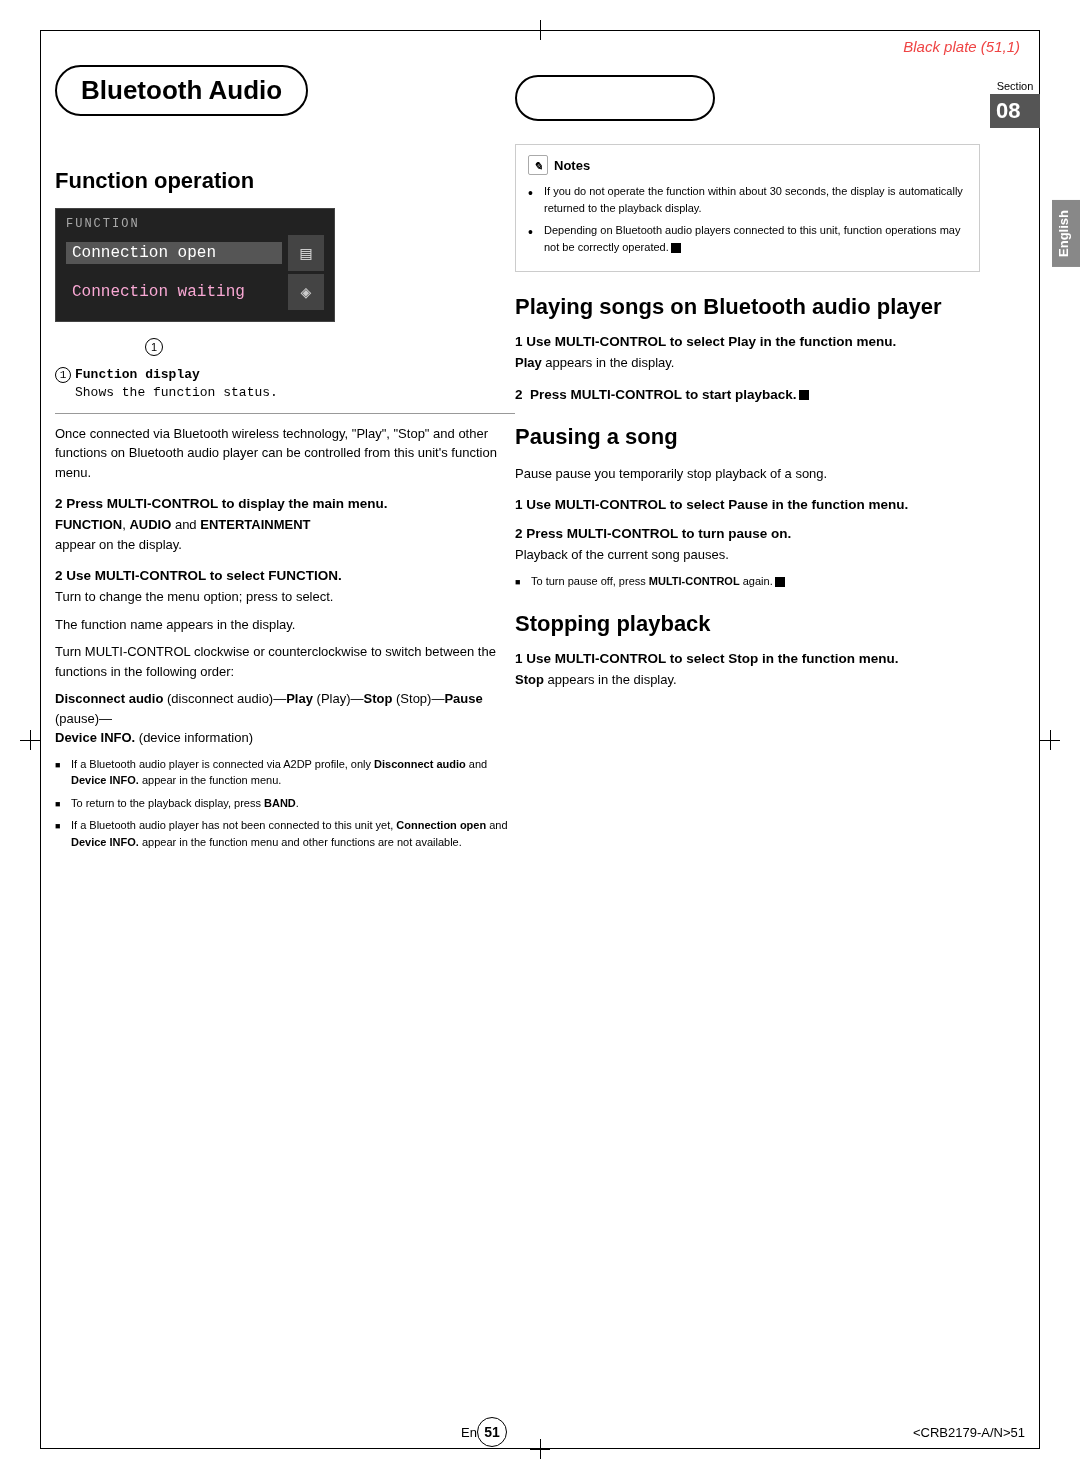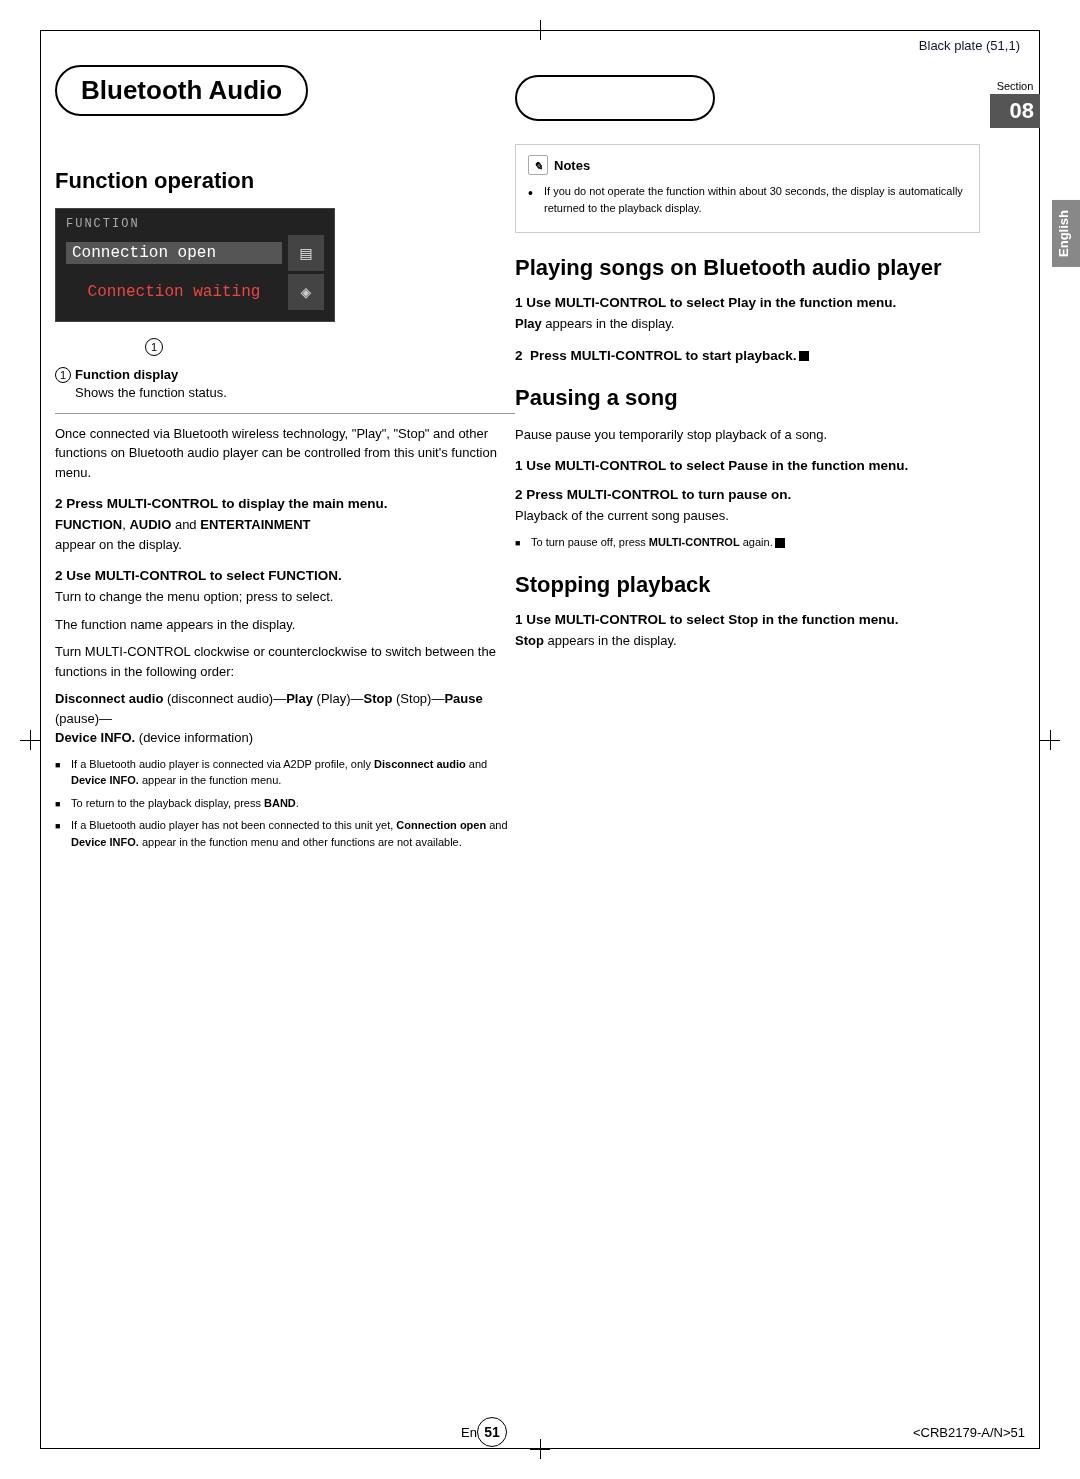--- a/index.html
+++ b/index.html
@@ -75,46 +75,47 @@
     
     .header-area {
       position: absolute;
       top: 30px; left: 40px; right: 40px;
       height: 50px;
       display: flex;
       align-items: center;
       justify-content: flex-end;
     }
     .black-plate-text {
-      font-size: 13px;
-      color: #0f172a;
+      font-size: 15px;
+      color: #ef4444;
       position: absolute;
       right: 20px;
       top: 8px;
+      font-style: italic;
     }
 
     
     .section-tab {
       position: absolute;
       top: 80px;
       right: 40px;
       width: 50px;
     }
     .section-label {
       font-size: 11px;
       text-align: center;
       margin-bottom: 2px;
       font-weight: normal;
     }
     .section-number-box {
       background: #555;
       color: #fff;
       font-size: 22px;
       font-weight: bold;
-      text-align: right;
+      text-align: left;
       padding: 4px 6px;
       width: 50px;
     }
     .english-tab {
       position: absolute;
       top: 200px;
       right: 0px;
       background: #888;
       color: #fff;
       font-size: 13px;
@@ -205,22 +206,21 @@
       background: #555;
       padding: 2px 6px;
       flex: 1;
       color: #fff;
       font-size: 16px;
     }
     .display-row-normal {
       padding: 2px 6px;
       flex: 1;
       font-size: 16px;
-      color: #ef4444;
-      text-align: center;
+      color: #f9a8d4;
     }
     .display-icon {
       width: 36px;
       height: 36px;
       background: #444;
       margin-left: 6px;
       display: flex;
       align-items: center;
       justify-content: center;
       font-size: 18px;
@@ -394,21 +394,21 @@
           <div class="display-icon">▤</div>
         </div>
         <div class="display-row">
           <span class="display-row-normal">Connection waiting</span>
           <div class="display-icon">◈</div>
         </div>
       </div>
       <div class="circle-number">1</div>
 
       
-      <div style="margin-top: 10px; margin-bottom: 10px;">
+      <div style="margin-top: 10px; margin-bottom: 10px; font-family: Liberation Mono, monospace;">
         <span style="font-size:13px;"><span style="display:inline-flex;align-items:center;justify-content:center;width:16px;height:16px;border:1px solid #000;border-radius:50%;font-size:11px;margin-right:4px;">1</span><strong>Function display</strong></span>
         <div class="para" style="margin-left:20px;">Shows the function status.</div>
       </div>
 
       <hr class="divider-line">
 
       <p class="para">Once connected via Bluetooth wireless technology, "Play", "Stop" and other functions on Bluetooth audio player can be controlled from this unit's function menu.</p>
 
       
       <div class="sub-heading">2  Press MULTI-CONTROL to display the main menu.</div>
@@ -438,20 +438,21 @@
     <div style="margin-bottom:20px; margin-top:10px;">
       <div class="header-right-box"></div>
     </div>
 
     <div class="notes-box">
       <div class="notes-header">
         <span class="notes-icon">✎</span>
         <span>Notes</span>
       </div>
       <div class="bullet-item">If you do not operate the function within about 30 seconds, the display is automatically returned to the playback display.</div>
+      <div class="bullet-item"><span>Depending on Bluetooth audio players connected to this unit, function operations may not be correctly operated.</span><span class="stop-symbol"></span></div>
     </div>
 
     <div>
       <div class="section-heading">Playing songs on Bluetooth audio player</div>
 
       <div class="sub-heading">1  Use MULTI-CONTROL to select Play in the function menu.</div>
       <p class="para"><strong>Play</strong> appears in the display.</p>
 
       <div class="sub-heading">2&nbsp;&nbsp;Press MULTI-CONTROL to start playback.<span class="stop-symbol"></span></div>
     </div>

